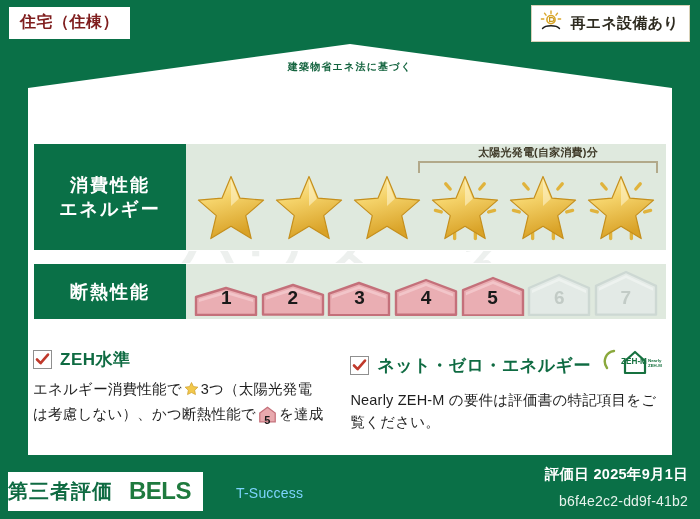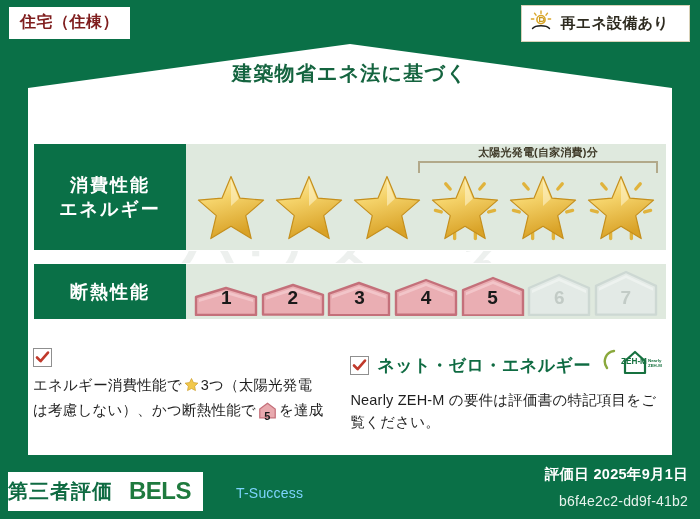--- a/index.html
+++ b/index.html
@@ -33,35 +33,35 @@
     color: #7f1d1d;
     letter-spacing: 0.5px;
     white-space: nowrap;
   }
   
   .renew-badge {
     position: absolute;
     right: 10px; top: 5px;
     background: #ffffff;
     border: 1px solid #d9d2b8;
-    padding: 4px 20px 5px 7px;
+    padding: 4px 10px 5px 7px;
     display: flex; align-items: center; gap: 7px;
     white-space: nowrap;
   }
   .renew-badge .rb-text {
     font-size: 15px; font-weight: bold; color: #2e2b20;
     letter-spacing: 0.3px;
   }
   
   .title-block {
     position: absolute; left: 0; right: 0; top: 60px;
     text-align: center;
   }
   .title-sub {
-    font-size: 20px; font-weight: bold; color: #14643f;
+    font-size: 10px; font-weight: bold; color: #14643f;
     letter-spacing: 1.2px;
   }
   .title-main {
     font-size: 27px; font-weight: bold; color: #0f6b42;
     letter-spacing: 2.2px;
     margin-top: 3px;
   }
   
   .watermark {
     position: absolute;
@@ -422,20 +422,21 @@
 
   <div class="claims">
 
     <div class="claim">
       <div class="claim-head">
         <span class="checkbox">
           <svg width="15" height="15" viewBox="0 0 15 15">
             <path d="M2 7.5 L5.6 11.2 L13 2.6" fill="none" stroke="#c0392b" stroke-width="2.6" stroke-linecap="round" stroke-linejoin="round"></path>
           </svg>
         </span>
+        <span class="claim-title">ZEH水準</span>
       </div>
       <div class="claim-body">
         <span>エネルギー消費性能で</span><span class="inline-star"><svg width="17" height="16" viewBox="0 0 24 24">
               <path d="M12 2.2l2.95 6.1 6.7.9-4.86 4.6 1.2 6.6L12 17.3l-5.99 3.1 1.2-6.6L2.35 9.2l6.7-.9z" fill="#f2c84b" stroke="#cc9c28" stroke-width="1"></path>
             </svg></span><span>3つ（太陽光発電</span><br>
         <span>は考慮しない）、かつ断熱性能で</span><span class="inline-house"><svg width="19" height="17" viewBox="0 0 24 22">
               <path d="M2 9 L12 1.5 L22 9 V20.5 H2 Z" fill="#e8a9ae" stroke="#c4707a" stroke-width="1.6"></path>
             </svg><span class="ih-num">5</span></span><span>を達成</span>
       </div>
     </div>

